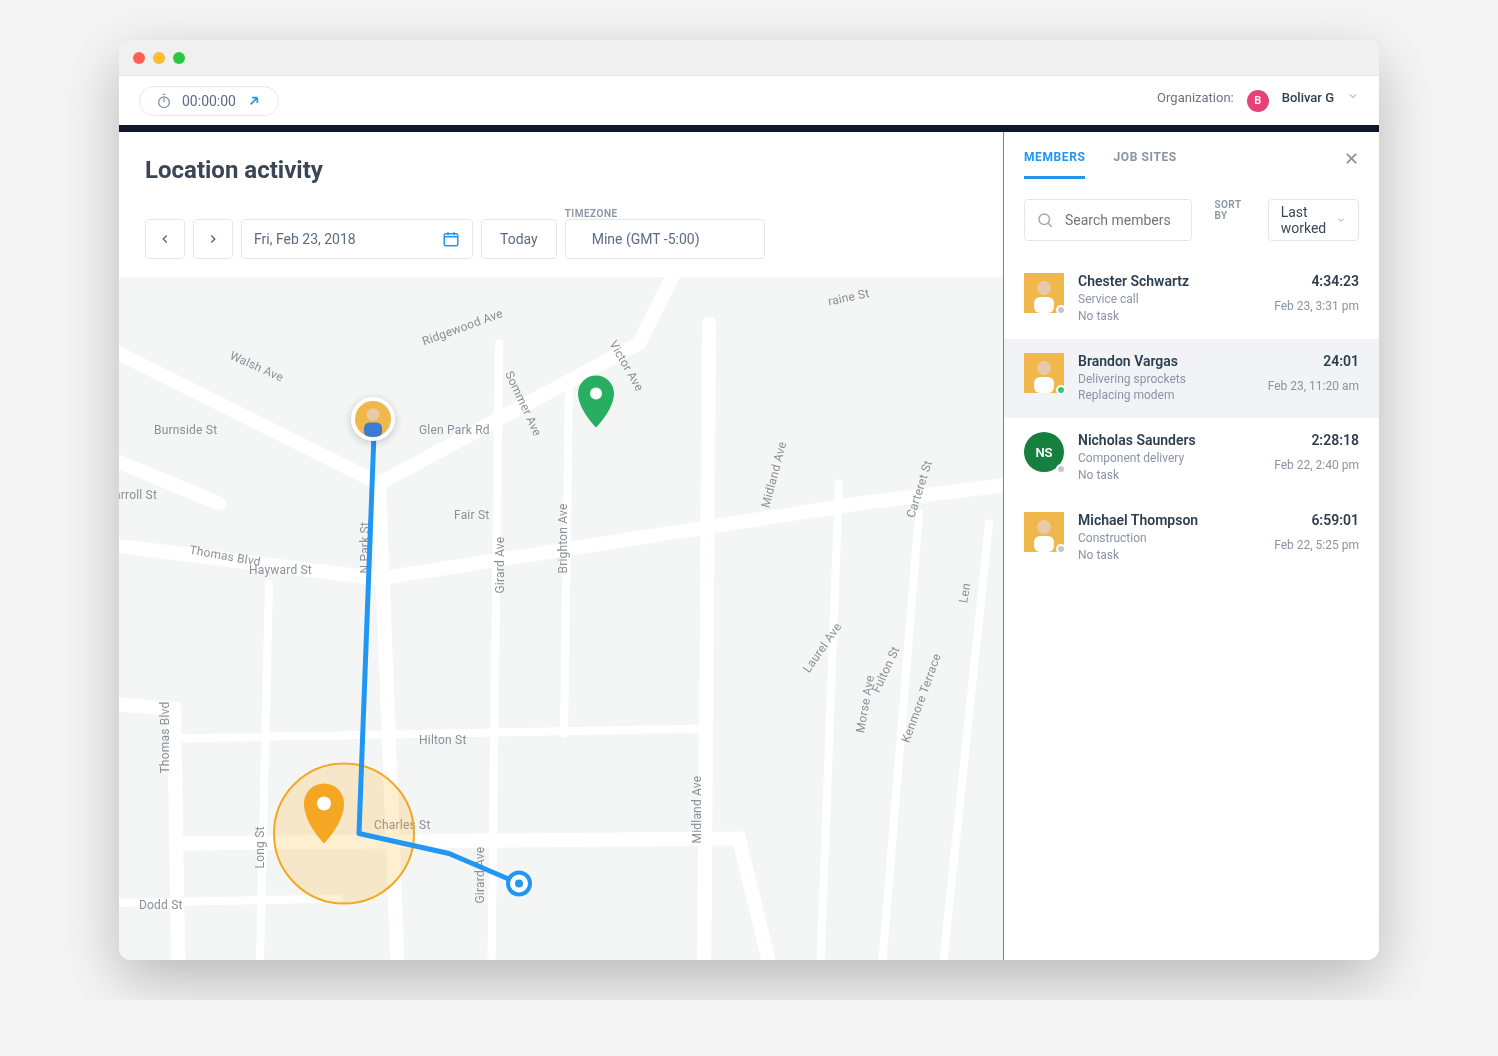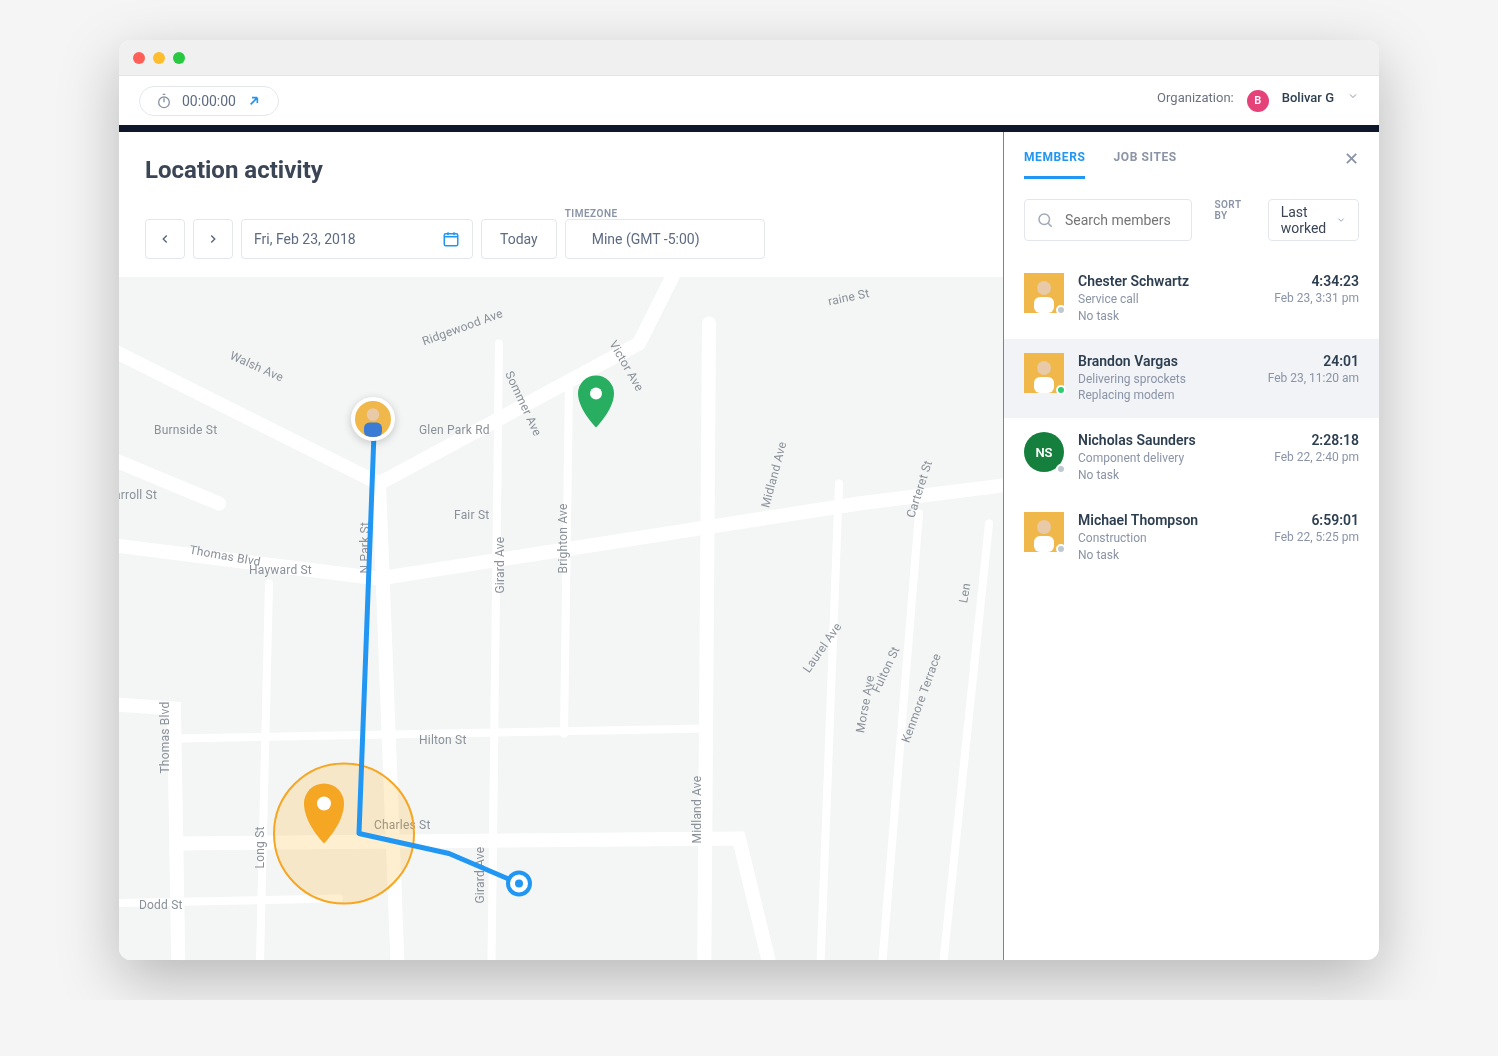--- a/index.html
+++ b/index.html
@@ -49,21 +49,21 @@
 .members{display:flex;flex-direction:column}
 .member{display:flex;padding:14px 20px;gap:14px;cursor:pointer;align-items:flex-start}
 .member.selected{background:#f1f3f6}
 .m-avatar{width:40px;height:40px;border-radius:50%;flex-shrink:0;position:relative;display:flex;align-items:center;justify-content:center;font-size:13px;font-weight:600;color:#fff}
 .m-avatar .status{position:absolute;bottom:-2px;right:-2px;width:10px;height:10px;border-radius:50%;border:2px solid #fff}
 .m-info{flex:1;min-width:0}
 .m-name{font-size:14px;font-weight:600;color:#2c3e50;margin-bottom:2px}
 .m-sub{font-size:12px;color:#8a94a6;line-height:1.4}
 .m-meta{text-align:right;flex-shrink:0}
 .m-time{font-size:14px;font-weight:600;color:#2c3e50}
-.m-date{font-size:12px;color:#8a94a6;margin-top:2px}
+.m-date{font-size:12px;color:#8a94a6;margin-top:10px}
 </style>
 </head>
 <body>
 
 <div class="window">
   <div class="titlebar">
     <div class="dot red"></div>
     <div class="dot yellow"></div>
     <div class="dot green"></div>
   </div>

